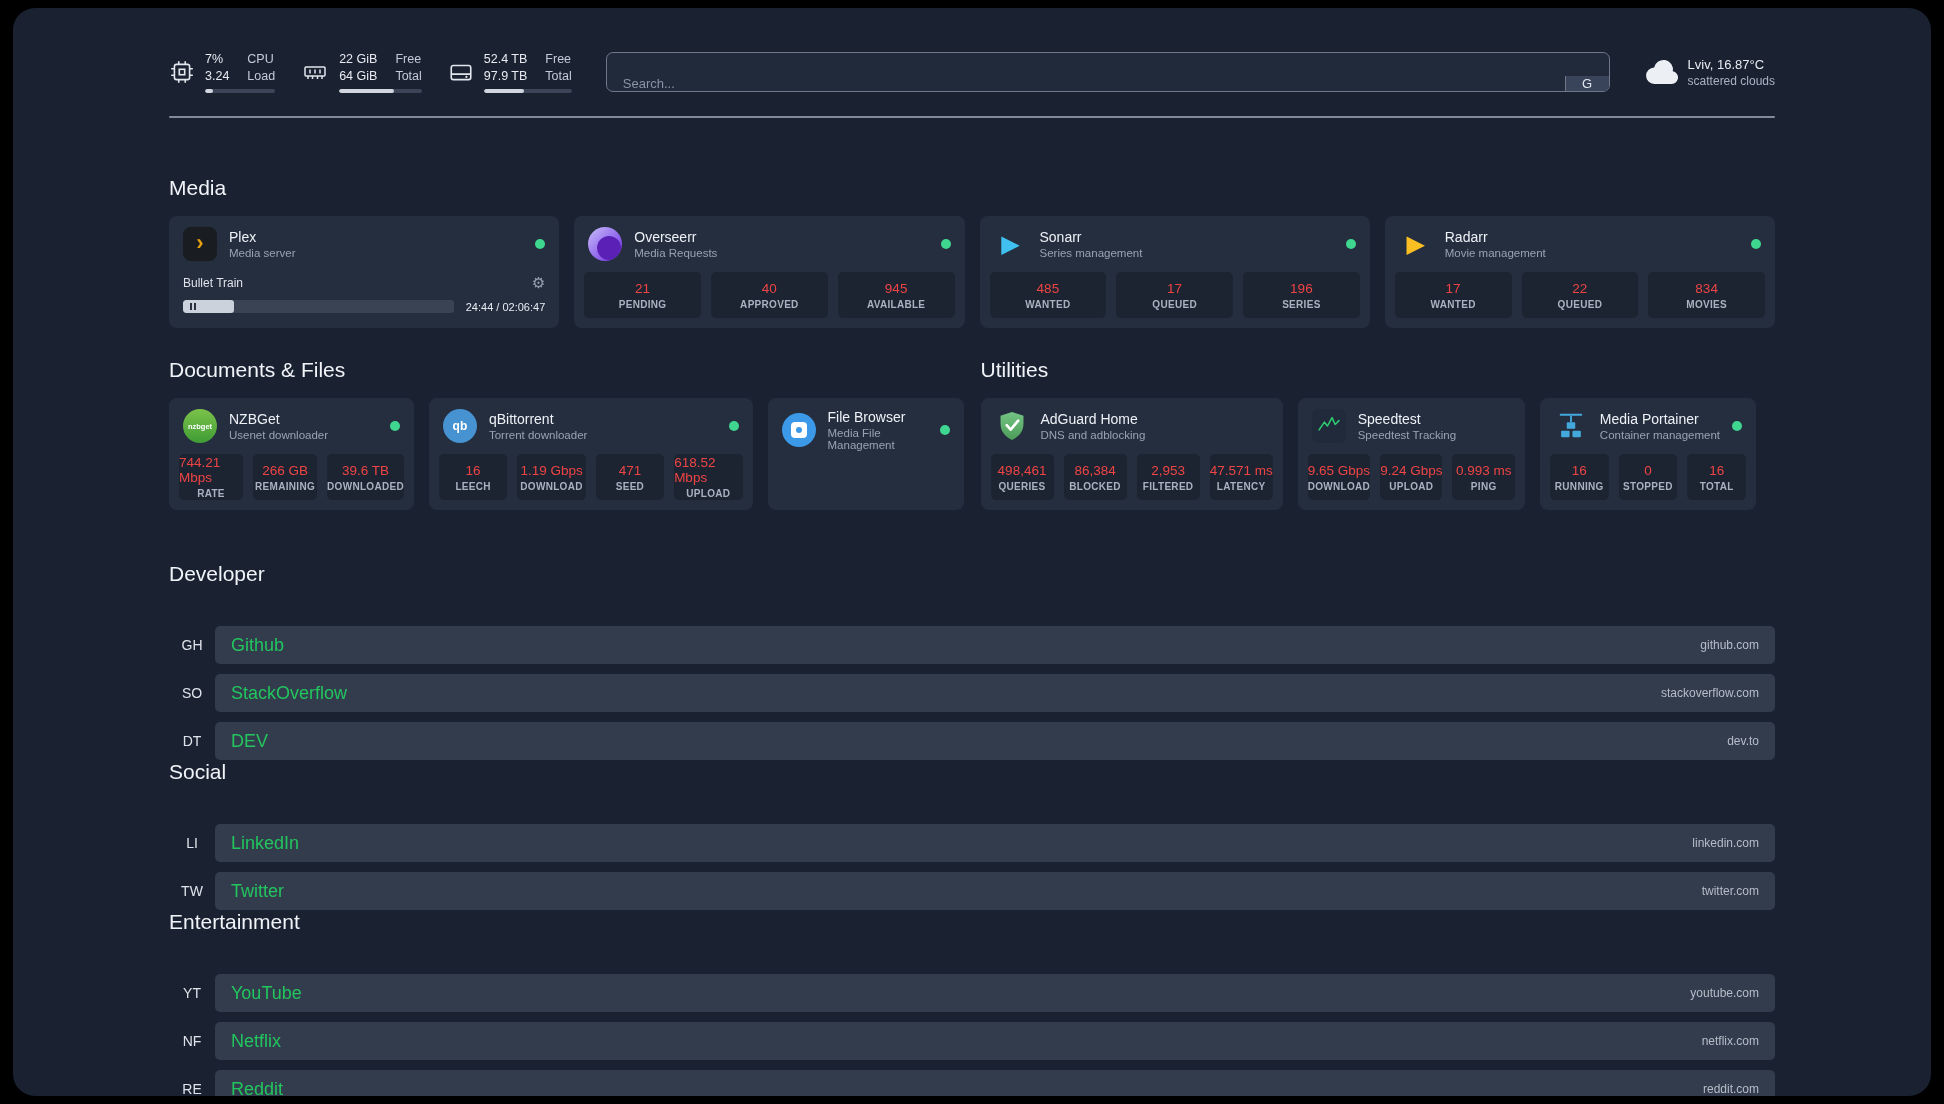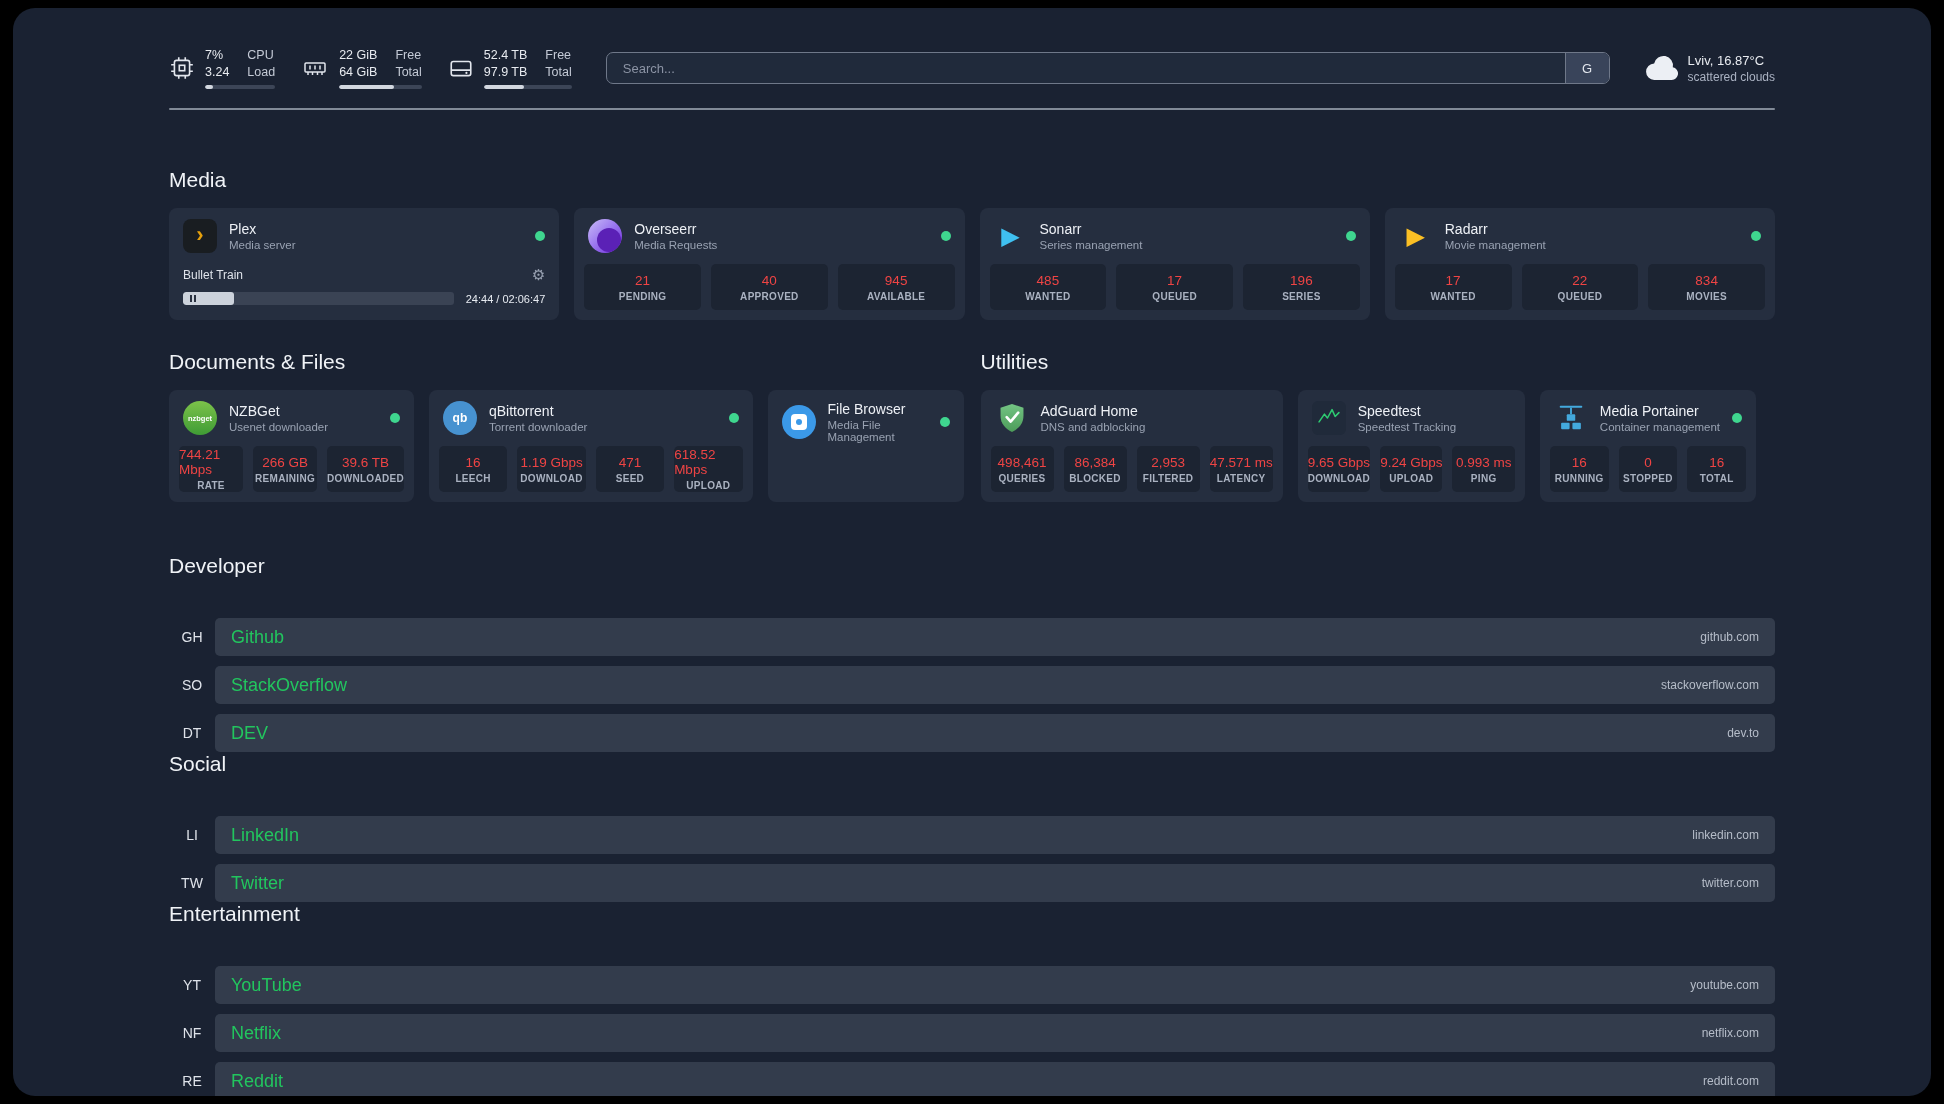--- a/index.html
+++ b/index.html
@@ -11,21 +11,21 @@
   .topbar { display:flex; align-items:center; gap:26px; }
   .res-widget { display:flex; align-items:center; gap:10px; flex-shrink:0; }
   .res-icon { color:#e2e6ed; display:flex; align-items:center; }
   .res-body { display:flex; flex-direction:column; }
   .res-rows { display:flex; gap:18px; }
   .res-col { display:flex; flex-direction:column; font-size:12.5px; line-height:1.3; color:#e8ebf0; }
   .res-col.lbl { color:#c4cad6; }
   .res-bar { height:4px; background:#3c4557; border-radius:2px; margin-top:5px; overflow:hidden; }
   .res-fill { height:100%; background:#d2d7df; border-radius:2px; }
 
-  .searchbar { flex:1; height:32px; background:#202a3b; border:1px solid #6f7889; border-radius:7px; display:flex; overflow:hidden; margin:8px 8px; }
+  .searchbar { flex:1; height:40px; background:#202a3b; border:1px solid #6f7889; border-radius:7px; display:flex; overflow:hidden; margin:8px 8px;align-items:flex-end; }
   .searchbar input { flex:1; background:transparent; border:none; outline:none; color:#e3e7ee; font-size:13px; padding:0 16px; font-family:"Liberation Sans", sans-serif; }
   .searchbar input::placeholder { color:#8b93a4; }
   .search-g { width:44px; background:#39445a; border-left:1px solid #6f7889; display:flex; align-items:center; justify-content:center; color:#e3e7ee; font-size:13px; cursor:pointer; }
 
   .weather { display:flex; align-items:center; gap:6px; flex-shrink:0; }
   .weather-text .w1 { font-size:13px; color:#e8ebf0; }
   .weather-text .w2 { font-size:12px; color:#aab2c2; margin-top:2px; }
 
   .divider { height:2px; background:#aeb6c2; opacity:.7; border-radius:1px; margin-top:16px; }
 

